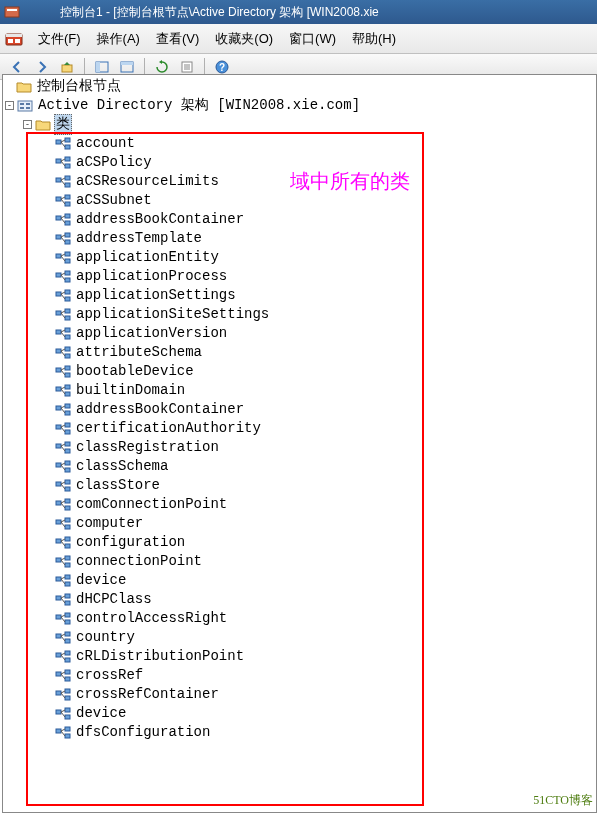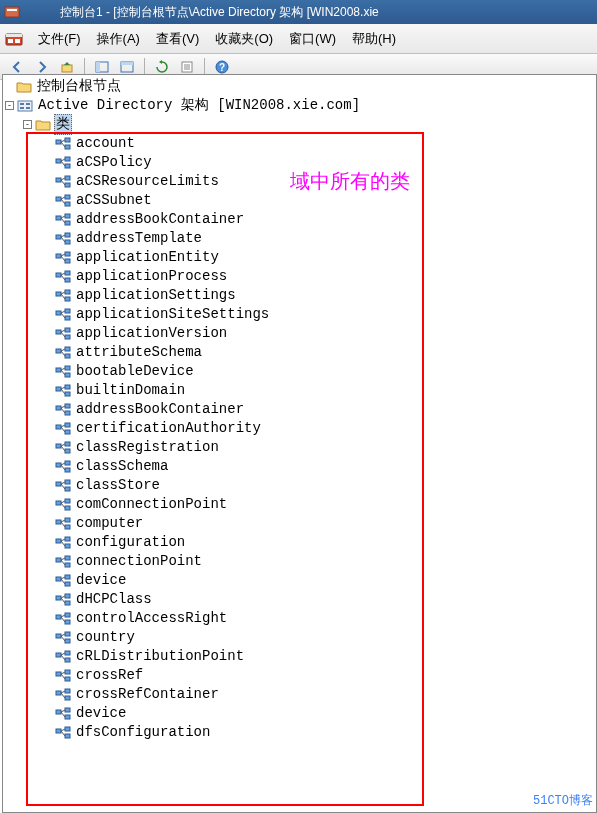--- a/index.html
+++ b/index.html
@@ -144,23 +144,23 @@
       font-size: 20px;
       font-family: Liberation Sans, sans-serif;
       left: 290px;
       top: 168px;
       pointer-events: none;
     }
     .watermark {
       position: absolute;
       right: 4px;
       bottom: 4px;
-      color: #3b82f6;
+      color: #4d7c0f;
       font-size: 12px;
-      font-family: Liberation Mono, monospace;
+      font-family: Liberation Serif, serif;
     }
     .tree-inner { padding-top: 2px; }
   </style>
 </head>
 <body>
 
 <div class="titlebar">
   <svg class="appicon" viewBox="0 0 16 16">
     <rect x="1" y="3" width="14" height="10" fill="#d46a4a" stroke="#8a3a20"></rect>
     <rect x="3" y="5" width="10" height="2" fill="#fff"></rect>

